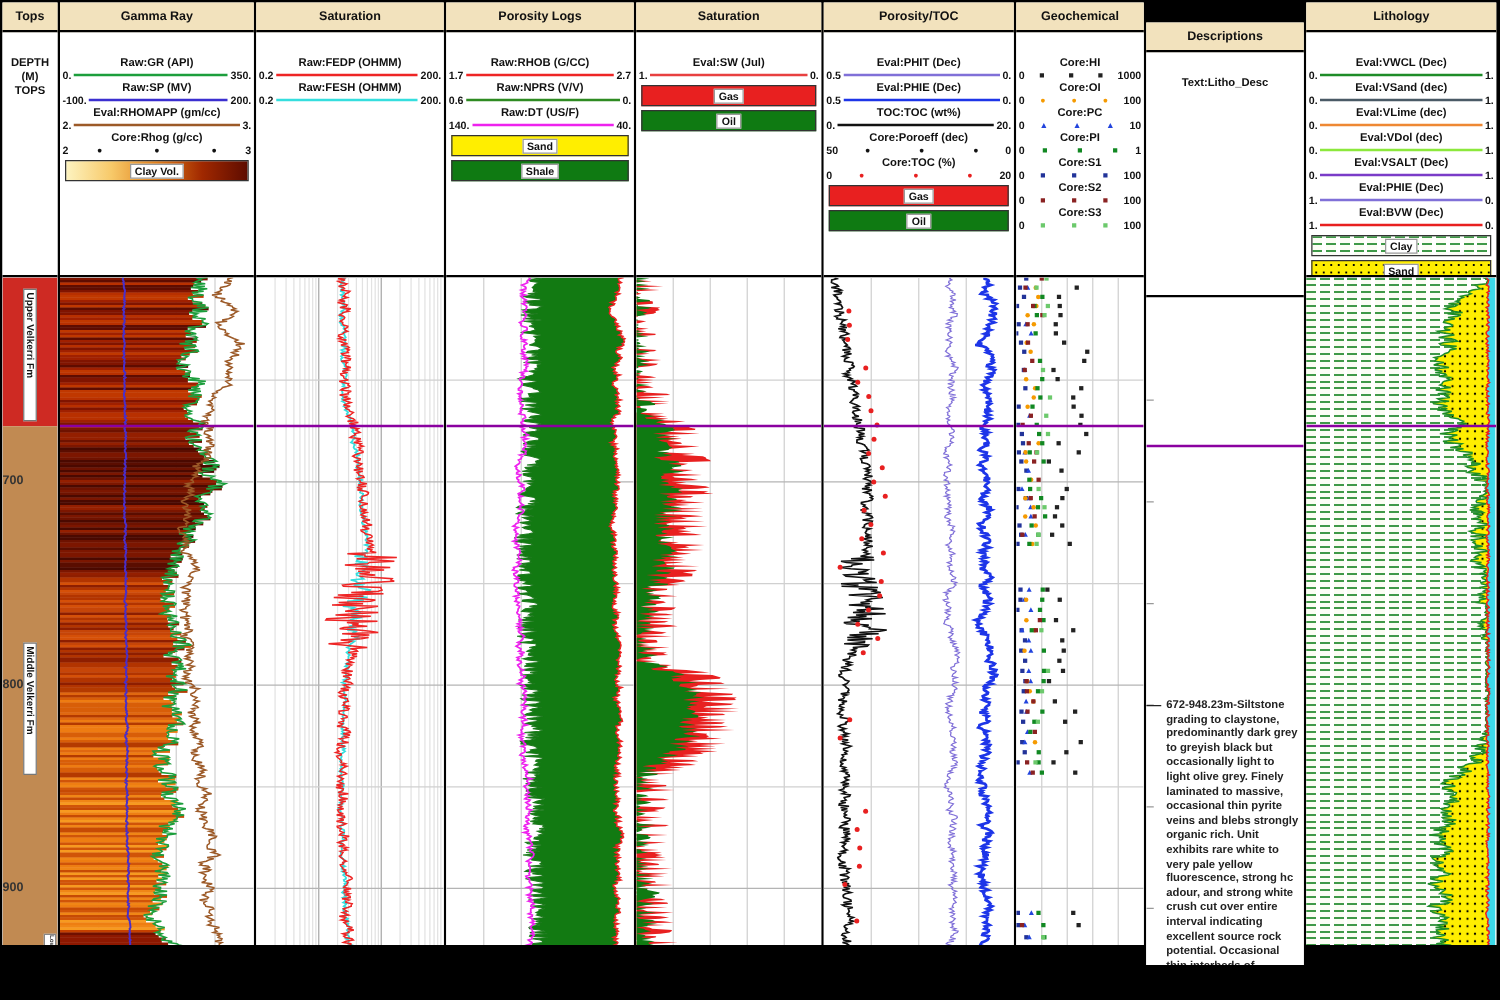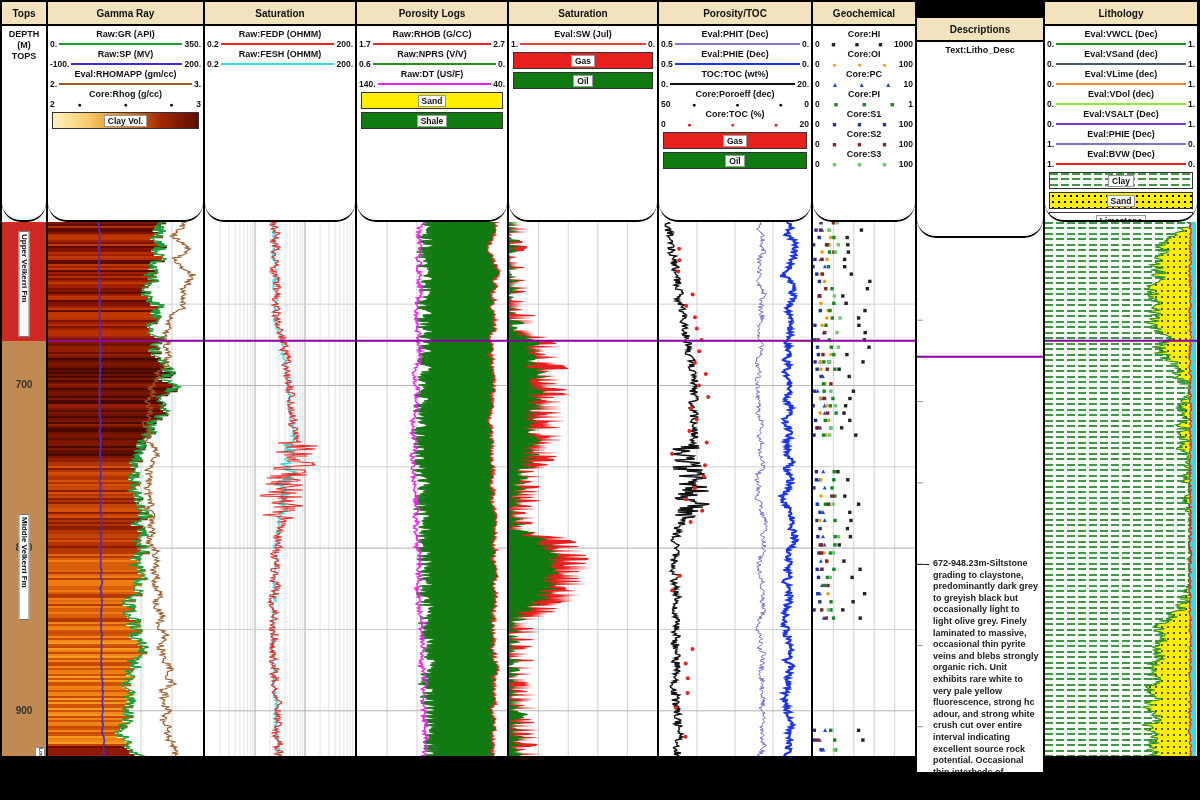--- a/index.html
+++ b/index.html
@@ -1,38 +1,38 @@
 <!DOCTYPE html>
 <html><head>
 <meta charset="utf-8">
 <style>
   html,body{margin:0;padding:0;background:#000;font-family:"Liberation Sans",sans-serif;}
   #wrap{position:relative;width:1200px;height:800px;background:#000;overflow:hidden;}
   .track{position:absolute;top:2px;height:754px;background:#fff;display:flex;flex-direction:column;box-sizing:border-box;}
   .t-title{height:22px;background:#f2e2bd;border-bottom:2px solid #000;display:flex;align-items:center;justify-content:center;font-size:10px;font-weight:bold;color:#111;flex:0 0 auto;}
-  .t-head{height:196px;border-bottom:2px solid #000;box-sizing:border-box;position:relative;padding-top:3px;flex:0 0 auto;overflow:hidden;background:#fff;border-radius:19px;}
+  .t-head{height:196px;border-bottom:2px solid #000;box-sizing:border-box;position:relative;padding-top:19px;flex:0 0 auto;overflow:hidden;background:#fff;}
   .t-main{position:relative;flex:1 1 auto;overflow:hidden;background:#fff;}
   .hitem{margin:0 2px;}
   .hname{font-size:9px;font-weight:bold;text-align:center;color:#111;height:10px;line-height:10px;white-space:nowrap;}
   .hscale{display:flex;align-items:center;height:10px;font-size:8.5px;font-weight:bold;color:#111;}
   .hl{flex:0 0 auto;padding-right:2px;}
   .hr{flex:0 0 auto;padding-left:2px;}
   .hline{flex:1 1 auto;height:2px;}
   .hdots{flex:1 1 auto;display:flex;justify-content:space-around;align-items:center;height:10px;}
   .mk{font-size:7px;line-height:7px;}
   .hbar{position:relative;height:15px;margin:3px 4px 0 4px;border:1px solid #333;display:flex;align-items:center;justify-content:center;}
   .hbar-label{background:#fff;border:1px solid #999;font-size:8.5px;font-weight:bold;padding:0 3px;line-height:10px;color:#111;}
   .hstack{font-size:9px;font-weight:bold;text-align:center;color:#111;line-height:11px;}
   .hlabel{font-size:9px;font-weight:bold;text-align:center;color:#111;}
   .pat-clay{background:repeating-linear-gradient(90deg,rgba(255,255,255,0) 0 8px,#ffffff 8px 11px),repeating-linear-gradient(180deg,#3f9948 0 1.6px,rgba(255,255,255,0) 1.6px 5.5px),#fbfdf4;}
   .pat-sand{background:radial-gradient(#000 0.9px,rgba(255,255,255,0) 1.1px) 0 0/6px 6px,#ffee00;}
   .fmzone{position:absolute;left:0;width:100%;}
   .fmlabel{position:absolute;left:50%;transform:translateX(-50%);background:#fff;border:1px solid #777;writing-mode:vertical-rl;font-size:8px;font-weight:bold;color:#111;padding:2px 0;white-space:nowrap;z-index:3;}
   .fmlabel-tiny{position:absolute;right:1px;background:#fff;border:1px solid #888;writing-mode:vertical-rl;font-size:5px;font-weight:bold;color:#333;width:8px;overflow:hidden;z-index:3;}
-  .depthnum{position:absolute;left:0;width:100%;text-align:center;font-size:10px;font-weight:bold;color:#333;z-index:2;}
+  .depthnum{position:absolute;left:0;width:100%;text-align:left;font-size:10px;font-weight:bold;color:#333;z-index:2;}
   .desc-text{position:absolute;left:16px;right:3px;font-size:9px;font-weight:bold;color:#222;line-height:11.6px;z-index:2;}
   .desc-tick{position:absolute;left:0;width:12px;height:1px;background:#222;z-index:2;}
   svg{display:block;}
 </style>
 </head>
 <body>
 
 <div id="wrap">
   <div id="plot">
       <div class="track" style="left: 2px; width: 44px;">

